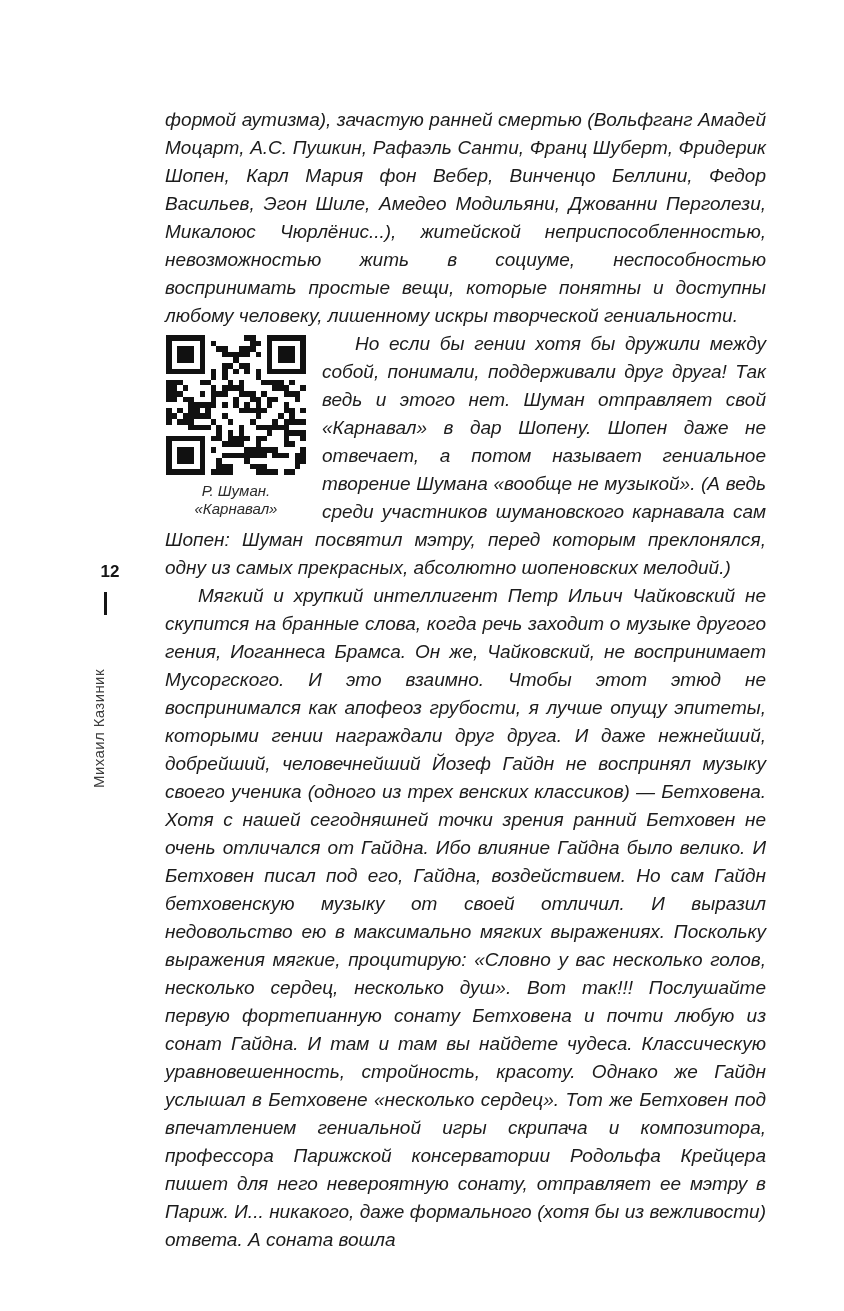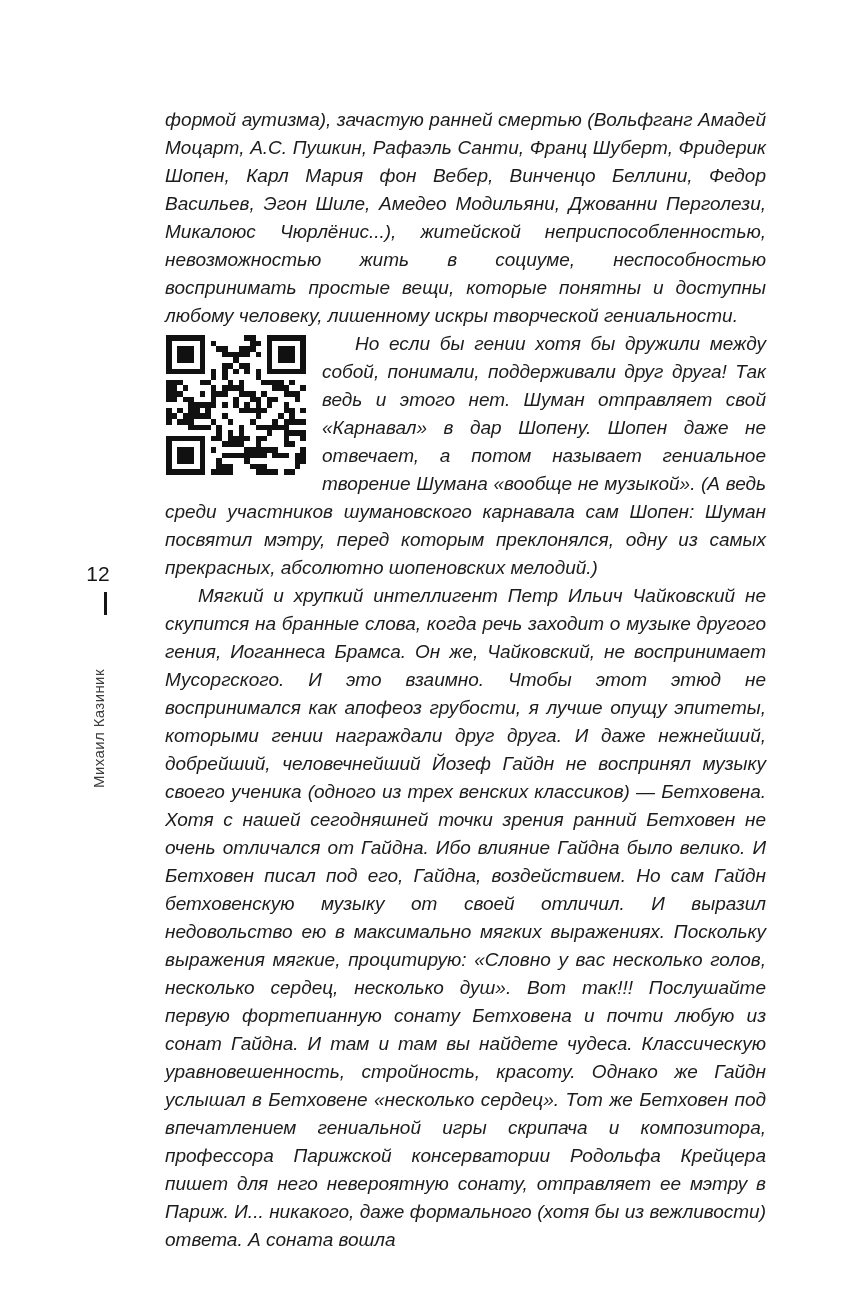--- a/index.html
+++ b/index.html
@@ -14,26 +14,26 @@
   }
   .page {
     position: absolute;
     inset: 0;
     background: #ffffff;
   }
 
   
   .page-number {
     position: absolute;
-    left: 84px;
+    left: 96px;
     top: 562px;
     width: 28px;
     text-align: center;
-    font-size: 21px;
-    font-weight: 400;
+    font-size: 17px;
+    font-weight: 700;
     color: #151515;
   }
   .margin-rule {
     position: absolute;
     left: 104px;
     top: 592px;
     width: 3px;
     height: 23px;
     background: #151515;
   }
@@ -410,20 +410,24 @@
                 <rect x="11" y="24" width="1" height="1"></rect>
                 <rect x="16" y="24" width="1" height="1"></rect>
                 <rect x="17" y="24" width="1" height="1"></rect>
                 <rect x="18" y="24" width="1" height="1"></rect>
                 <rect x="19" y="24" width="1" height="1"></rect>
                 <rect x="21" y="24" width="1" height="1"></rect>
                 <rect x="22" y="24" width="1" height="1"></rect>
               </g>
             </svg>
         </div>
+        <figcaption class="qr-caption">
+          <span>Р. Шуман.</span><br>
+          <span>«Карнавал»</span>
+        </figcaption>
       </figure>
 
       <p class="para indent">Но если бы гении хотя бы дружили между собой, понимали, поддерживали друг друга! Так ведь и этого нет. Шуман отправляет свой «Карнавал» в дар Шопену. Шопен даже не отвечает, а потом называет гениальное творение Шумана «вообще не музыкой». (А ведь среди участников шумановского карнавала сам Шопен: Шуман посвятил мэтру, перед которым преклонялся, одну из самых прекрасных, абсолютно шопеновских мелодий.)</p>
     </div>
 
     <p class="para indent">Мягкий и хрупкий интеллигент Петр Ильич Чайковский не скупится на бранные слова, когда речь заходит о музыке другого гения, Иоганнеса Брамса. Он же, Чайковский, не воспринимает Мусоргского. И это взаимно. Чтобы этот этюд не воспринимался как апофеоз грубости, я лучше опущу эпитеты, которыми гении награждали друг друга. И даже нежнейший, добрейший, человечнейший Йозеф Гайдн не воспринял музыку своего ученика (одного из трех венских классиков) — Бетховена. Хотя с нашей сегодняшней точки зрения ранний Бетховен не очень отличался от Гайдна. Ибо влияние Гайдна было велико. И Бетховен писал под его, Гайдна, воздействием. Но сам Гайдн бетховенскую музыку от своей отличил. И выразил недовольство ею в максимально мягких выражениях. Поскольку выражения мягкие, процитирую: «Словно у вас несколько голов, несколько сердец, несколько душ». Вот так!!! Послушайте первую фортепианную сонату Бетховена и почти любую из сонат Гайдна. И там и там вы найдете чудеса. Классическую уравновешенность, стройность, красоту. Однако же Гайдн услышал в Бетховене «несколько сердец». Тот же Бетховен под впечатлением гениальной игры скрипача и композитора, профессора Парижской консерватории Родольфа Крейцера пишет для него невероятную сонату, отправляет ее мэтру в Париж. И... никакого, даже формального (хотя бы из вежливости) ответа. А соната вошла</p>
 
   </div>
 </div>
 

